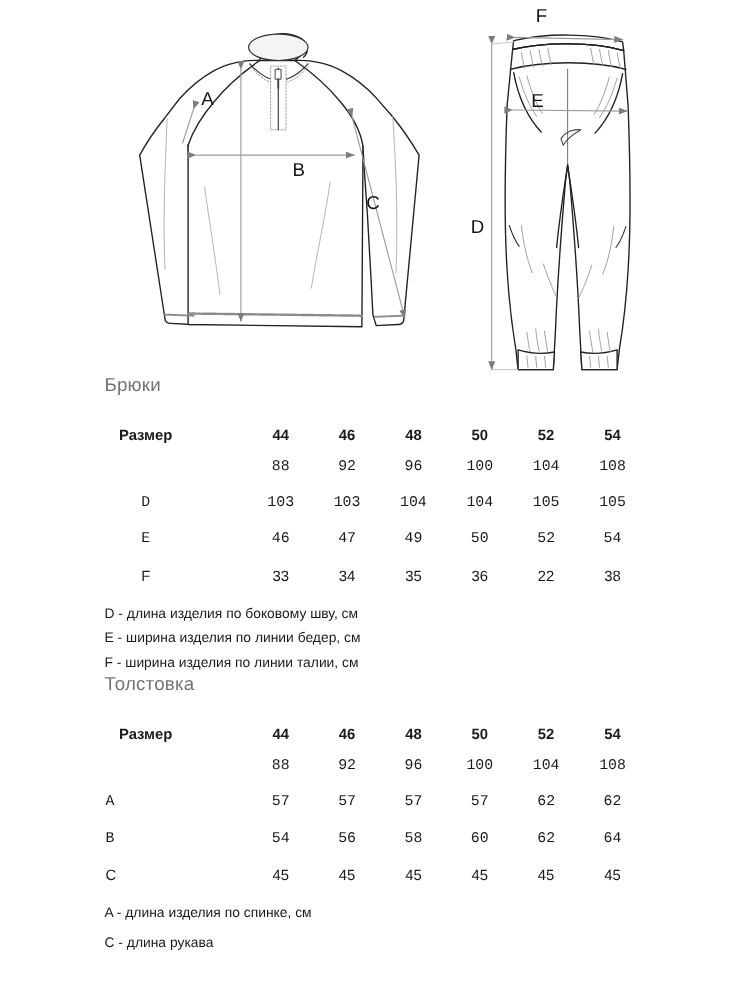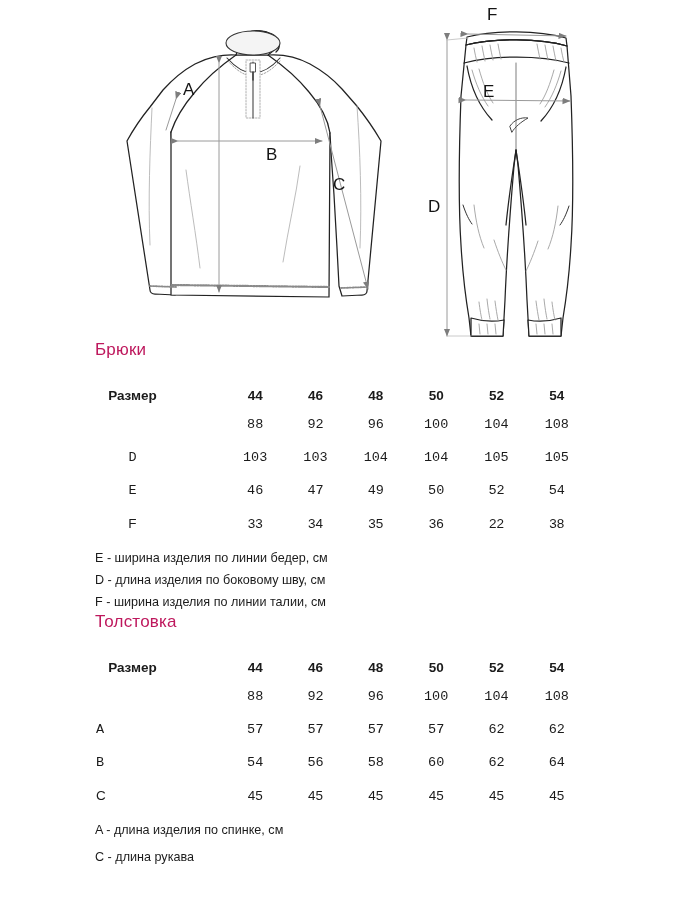--- a/index.html
+++ b/index.html
@@ -29,21 +29,21 @@
     position: absolute;
     left: 95px;
     width: 492px;
   }
   #block-pants { top: 340px; }
   #block-top   { top: 612px; }
 
   .section-title {
     font-size: 17px;
     font-weight: 400;
-    color: #be185d;
+    color: #737373;
     letter-spacing: .2px;
     margin: 0 0 22px 0;
     line-height: 20px;
   }
 
   table.size-table {
     border-collapse: collapse;
     width: 492px;
     table-layout: fixed;
   }
@@ -329,22 +329,22 @@
         <td>34</td>
         <td>35</td>
         <td>36</td>
         <td>22</td>
         <td>38</td>
       </tr>
     </tbody>
   </table>
 
   <div class="legend">
+    <p>D - длина изделия по боковому шву, см</p>
     <p>E - ширина изделия по линии бедер, см</p>
-    <p>D - длина изделия по боковому шву, см</p>
     <p>F - ширина изделия по линии талии, см</p>
   </div>
 </section>
 
 <section class="sheet" id="block-top">
   <h2 class="section-title">Толстовка</h2>
 
   <table class="size-table">
     <colgroup>
       <col class="c-label">

